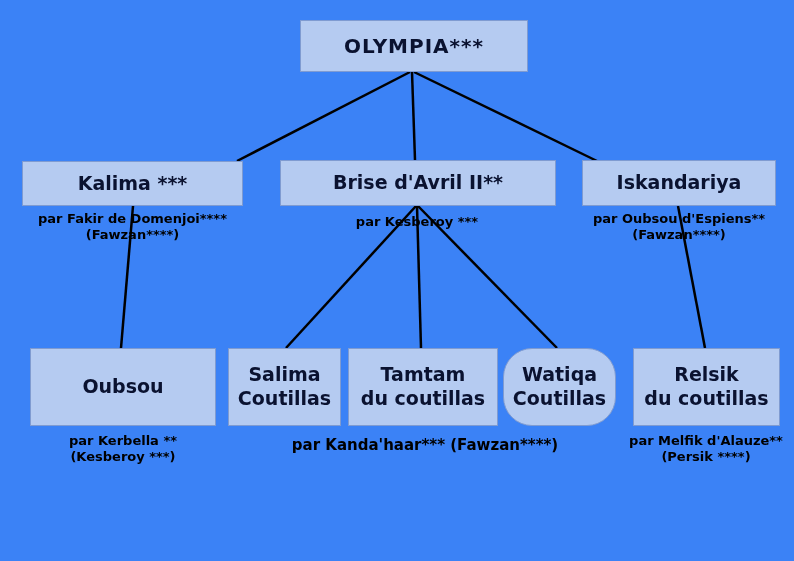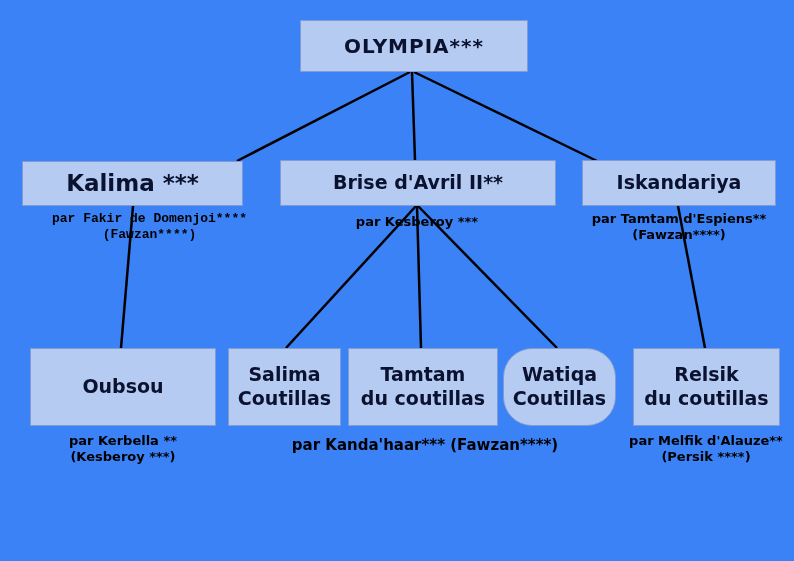--- a/index.html
+++ b/index.html
@@ -32,37 +32,37 @@
     flex-direction: column;
     align-items: center;
     justify-content: center;
     color: #0a1230;
     font-weight: bold;
     text-align: center;
     line-height: 1.25;
   }
   .node .l1, .node .l2 { display: block; }
   .root-node   { left: 300px; top: 20px;  width: 228px; height: 52px; font-size: 20px; letter-spacing: 1px; }
-  .n-kalima    { left: 22px;  top: 161px; width: 221px; height: 45px; font-size: 23px; }
+  .n-kalima    { left: 22px;  top: 161px; width: 221px; height: 45px; font-size: 19px; }
   .n-brise     { left: 280px; top: 160px; width: 276px; height: 46px; font-size: 19px; }
   .n-iskandariya { left: 582px; top: 160px; width: 194px; height: 46px; font-size: 19px; }
   .n-oubsou    { left: 30px;  top: 348px; width: 186px; height: 78px; font-size: 19px; gap: 46px; }
   .n-salima    { left: 228px; top: 348px; width: 113px; height: 78px; font-size: 19px; text-align: right; }
   .n-tamtam    { left: 348px; top: 348px; width: 150px; height: 78px; font-size: 19px; }
   .n-watiqa    { left: 503px; top: 348px; width: 113px; height: 78px; font-size: 19px; border-radius: 29px; }
   .n-relsik    { left: 633px; top: 348px; width: 147px; height: 78px; font-size: 19px; }
   .caption {
     position: absolute;
     color: #000000;
     font-weight: bold;
     font-size: 13px;
     text-align: center;
     line-height: 1.25;
   }
-  .cap-kalima      { left: 22px;   top: 211px; width: 255px; font-family: Liberation Mono, monospace; }
+  .cap-kalima      { left: 5px;   top: 211px; width: 255px; }
   .cap-brise       { left: 317px; top: 214px; width: 200px; }
   .cap-iskandariya { left: 569px; top: 211px; width: 220px; }
   .cap-oubsou      { left: 23px;  top: 433px; width: 200px; }
   .cap-group       { left: 270px; top: 436px; width: 310px; font-size: 15px; }
   .cap-relsik      { left: 596px; top: 433px; width: 220px; }
 </style>
 </head>
 <body>
 
 <div id="stage">
@@ -94,21 +94,21 @@
     <span class="l1">Brise d'Avril II**</span>
   </div>
   <div class="caption cap-brise">
     <span class="l1">par Kesberoy ***</span>
   </div>
 
   <div class="node n-iskandariya">
     <span class="l1">Iskandariya</span>
   </div>
   <div class="caption cap-iskandariya">
-    <span class="l1">par Tamtam d'Espiens**</span><br>
+    <span class="l1">par Oubsou d'Espiens**</span><br>
     <span class="l2">(Fawzan****)</span>
   </div>
 
   <div class="node n-oubsou">
     <span class="l1">Oubsou</span>
   </div>
   <div class="caption cap-oubsou">
     <span class="l1">par Kerbella **</span><br>
     <span class="l2">(Kesberoy ***)</span>
   </div>

